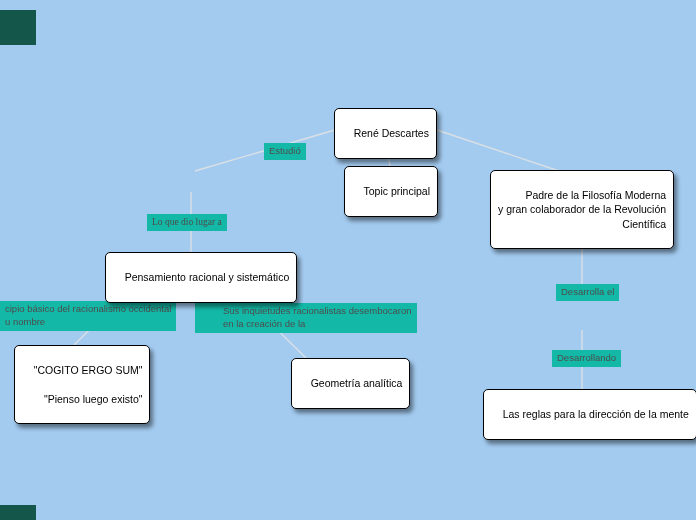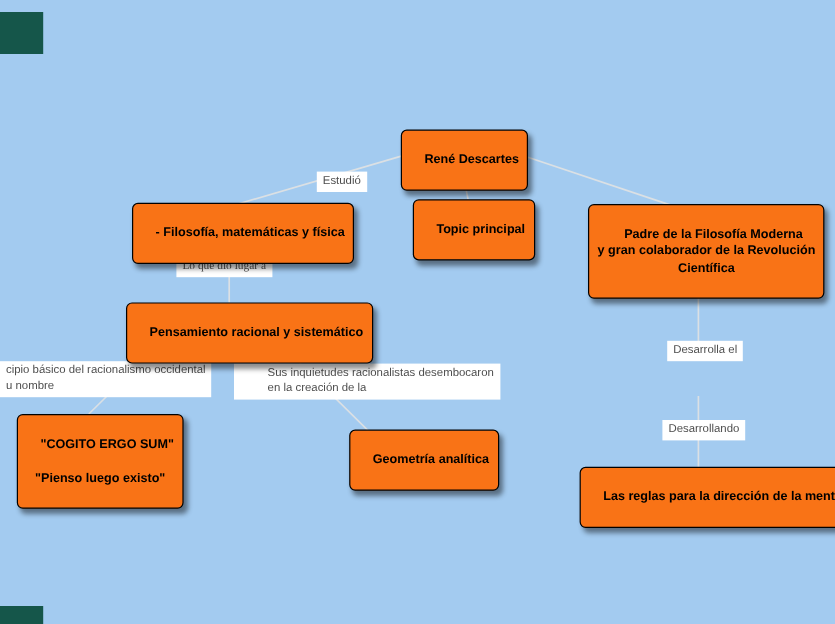--- a/index.html
+++ b/index.html
@@ -19,35 +19,35 @@
   .corner {
     position: absolute;
     left: 0;
     width: 36px;
     background: #15564a;
   }
   .corner.top    { top: 10px;  height: 35px; }
   .corner.bottom { top: 505px; height: 15px; }
   .node {
     position: absolute;
-    background: #f97316;
+    background: #ffffff;
     border: 1.5px solid #000000;
     border-radius: 5px;
     box-shadow: 3px 4px 4px rgba(0,0,0,0.45);
     padding: 3px 7px;
     font-size: 10.5px;
-    font-weight: bold;
+    font-weight: normal;
     color: #000000;
-    text-align: center;
+    text-align: right;
     white-space: pre;
     line-height: 1.35;
   }
   .elabel {
     position: absolute;
-    background: #ffffff;
+    background: #14b8a6;
     color: #4d4d4d;
     font-size: 9.5px;
     line-height: 1.35;
     padding: 2px 5px;
     white-space: pre;
   }
   .elabel.left { text-align: left; }
 </style>
 </head>
 <body>
@@ -74,23 +74,20 @@
   <div class="elabel left" style="left:0px; top:301px;">cipio básico del racionalismo occidental
 u nombre</div>
   <div class="elabel left" style="left:195px; top:303px;padding-left:28px;">Sus inquietudes racionalistas desembocaron
 en la creación de la</div>
   <div class="elabel" style="left:552px; top:350px;">Desarrollando</div>
 
   <div class="node" style="left:334px; top:108px;">
     <span>René Descartes</span>
   </div>
 
-  <div class="node" style="left:110px; top:169px;">
-    <span>- Filosofía, matemáticas y física</span>
-  </div>
 
   <div class="node" style="left:344px; top:166px;">
     <span>Topic principal</span>
   </div>
 
   <div class="node" style="left:490px; top:170px;">
     <span>Padre de la Filosofía Moderna
 y gran colaborador de la Revolución
 Científica</span>
   </div>

